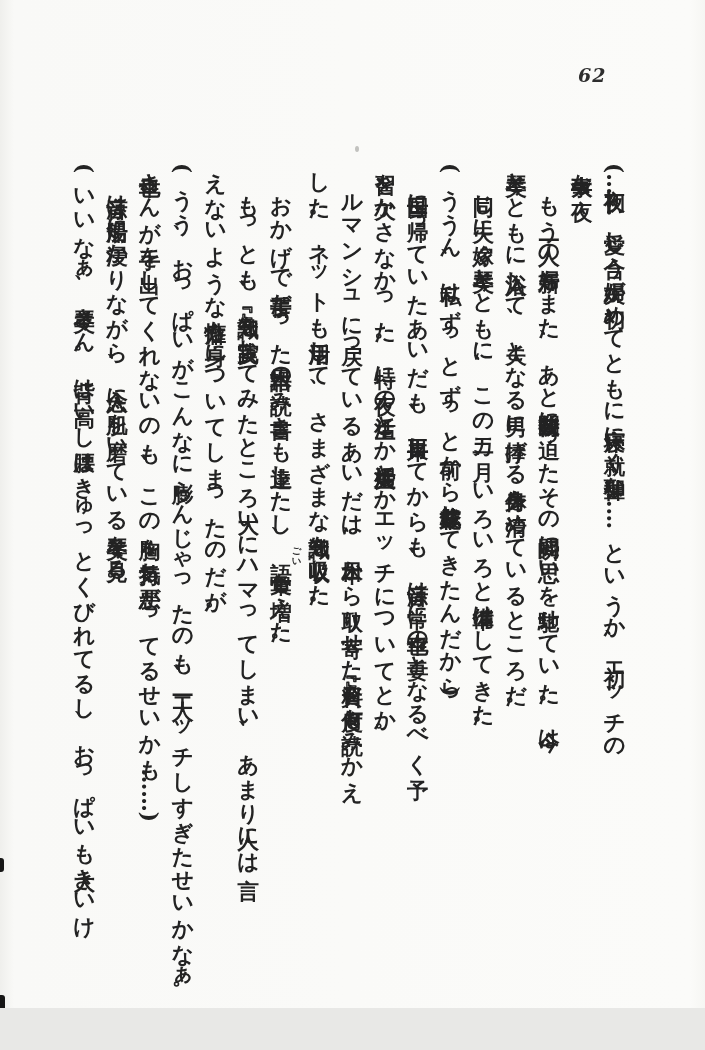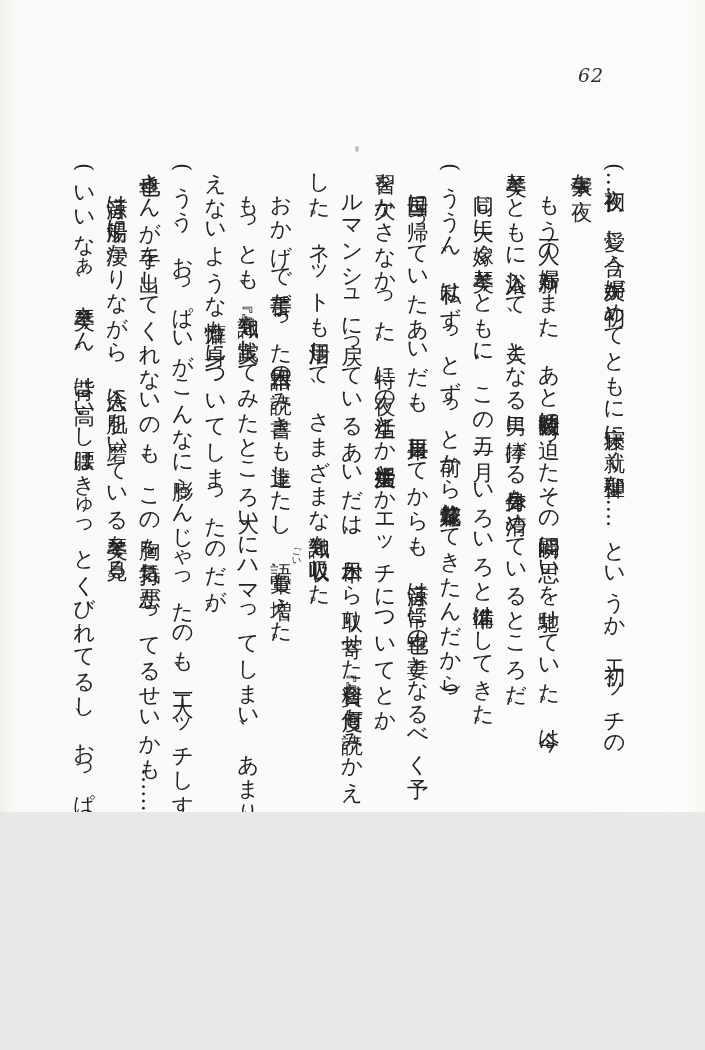--- a/index.html
+++ b/index.html
@@ -3,27 +3,28 @@
 <meta charset="utf-8">
 <style>
   html, body {
     margin: 0;
     padding: 0;
     background: #e8e8e6;
   }
   .page {
     position: relative;
     width: 705px;
-    height: 812px;
+    height: 1008px;
     margin: 0;
     background:
       linear-gradient(90deg, #efefec 0px, #f9f9f7 14px, #fbfbf9 690px, #f6f6f3 705px),
       #fafaf8;
     overflow: hidden;
     font-family: "DejaVu Serif", "Liberation Serif", serif;
+    font-weight: bold;
   }
   .page-number {
     position: absolute;
     top: 64px;
     left: 578px;
     font-size: 19px;
     font-style: italic;
     letter-spacing: 1px;
     color: #2e2e2e;
     font-family: "DejaVu Serif", "Liberation Serif", serif;

